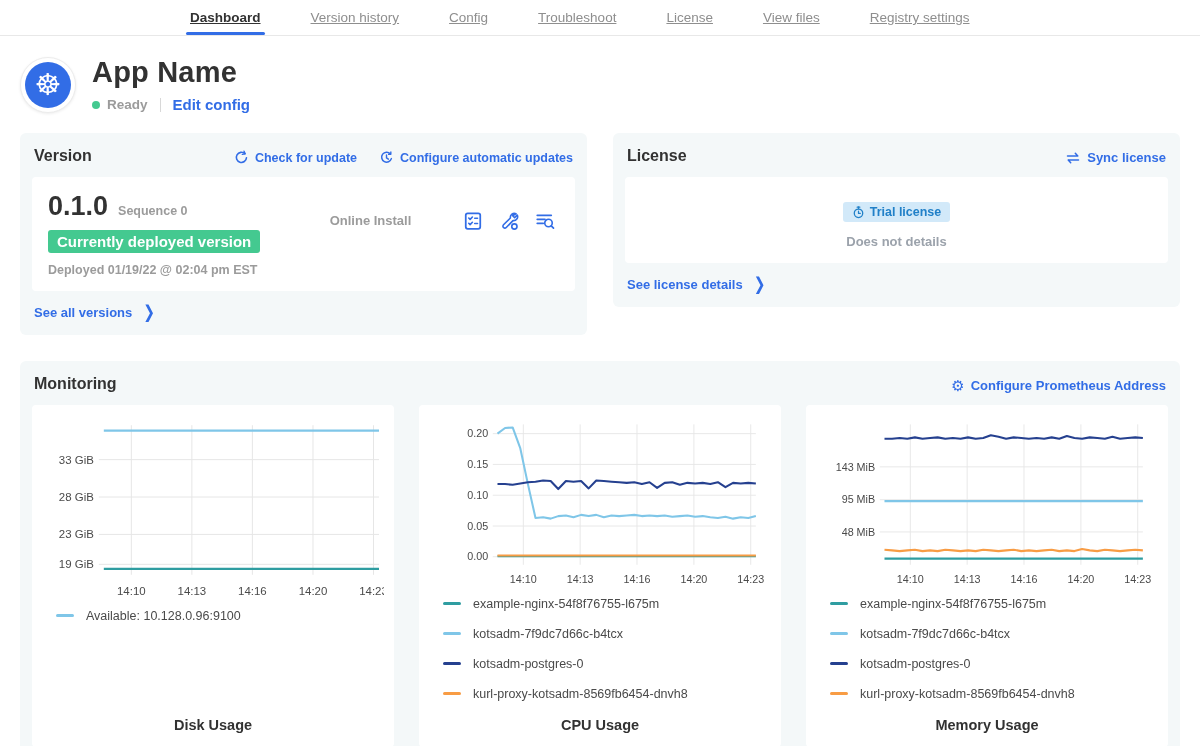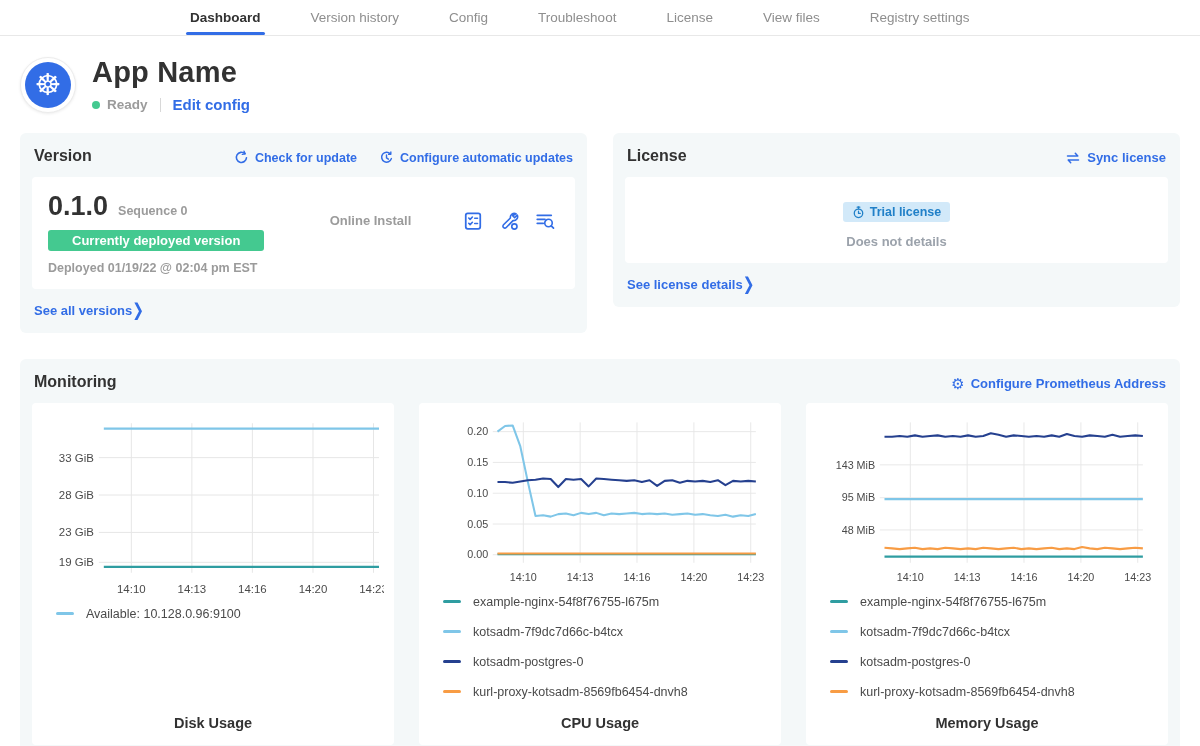--- a/index.html
+++ b/index.html
@@ -20,20 +20,21 @@
     background: #fff;
   }
   .tab {
     font-size: 13.5px;
     color: #8e8e8e;
     padding: 9px 4px 10px 4px;
     margin-right: 42px;
     cursor: pointer;
     position: relative;
     white-space: nowrap;
+    text-decoration: underline;
   }
   .tab.active { color: #323232; font-weight: 700; }
   .tab.active::after {
     content: "";
     position: absolute;
     left: 0; right: 0; bottom: 0;
     height: 3px;
     border-radius: 2px;
     background: #326de6;
   }
@@ -93,29 +94,29 @@
   
   .ver-card { display: flex; align-items: flex-start; }
   .ver-left { min-width: 230px; }
   .ver-num-row { display: flex; align-items: baseline; gap: 10px; }
   .ver-num { font-size: 27px; font-weight: 700; }
   .ver-seq { font-size: 12.5px; color: #9b9b9b; font-weight: 600; }
   .badge-green {
     display: inline-block;
     margin-top: 8px;
     background: #44c990; color: #fff;
-    font-size: 13px; font-weight: 700;
-    padding: 3px 24px; border-radius: 3px;
+    font-size: 15px; font-weight: 700;
+    padding: 3px 9px; border-radius: 3px;
   }
   .ver-deployed { margin-top: 10px; font-size: 12.5px; color: #9b9b9b; font-weight: 600; }
   .ver-mid { flex: 1; display: flex; justify-content: center; padding-top: 22px; }
   .install-type { font-size: 13px; color: #9b9b9b; font-weight: 700; }
   .ver-icons { display: flex; gap: 16px; padding-top: 20px; padding-right: 4px; }
   .icon-btn { cursor: pointer; display: inline-flex; }
-  .see-link { margin-top: 13px; padding-left: 2px; display: inline-flex; align-items: center; gap: 0; }
+  .see-link { margin-top: 13px; padding-left: 2px; display: inline-flex; align-items: center; gap: 11px; }
   .chev { font-size: 14px; font-weight: 400; transform: scaleY(1.25); }
   
   .lic-name-row { display: flex; align-items: center; gap: 10px; }
   .lic-name { font-size: 17px; font-weight: 700; color: #42505c; }
   .badge-channel {
     background: #eff5fb; color: #6e9dd3;
     font-size: 12px; font-weight: 600;
     padding: 3px 8px; border-radius: 3px;
   }
   .lic-row2 { display: flex; align-items: center; gap: 12px; margin-top: 11px; flex-direction: column; }

